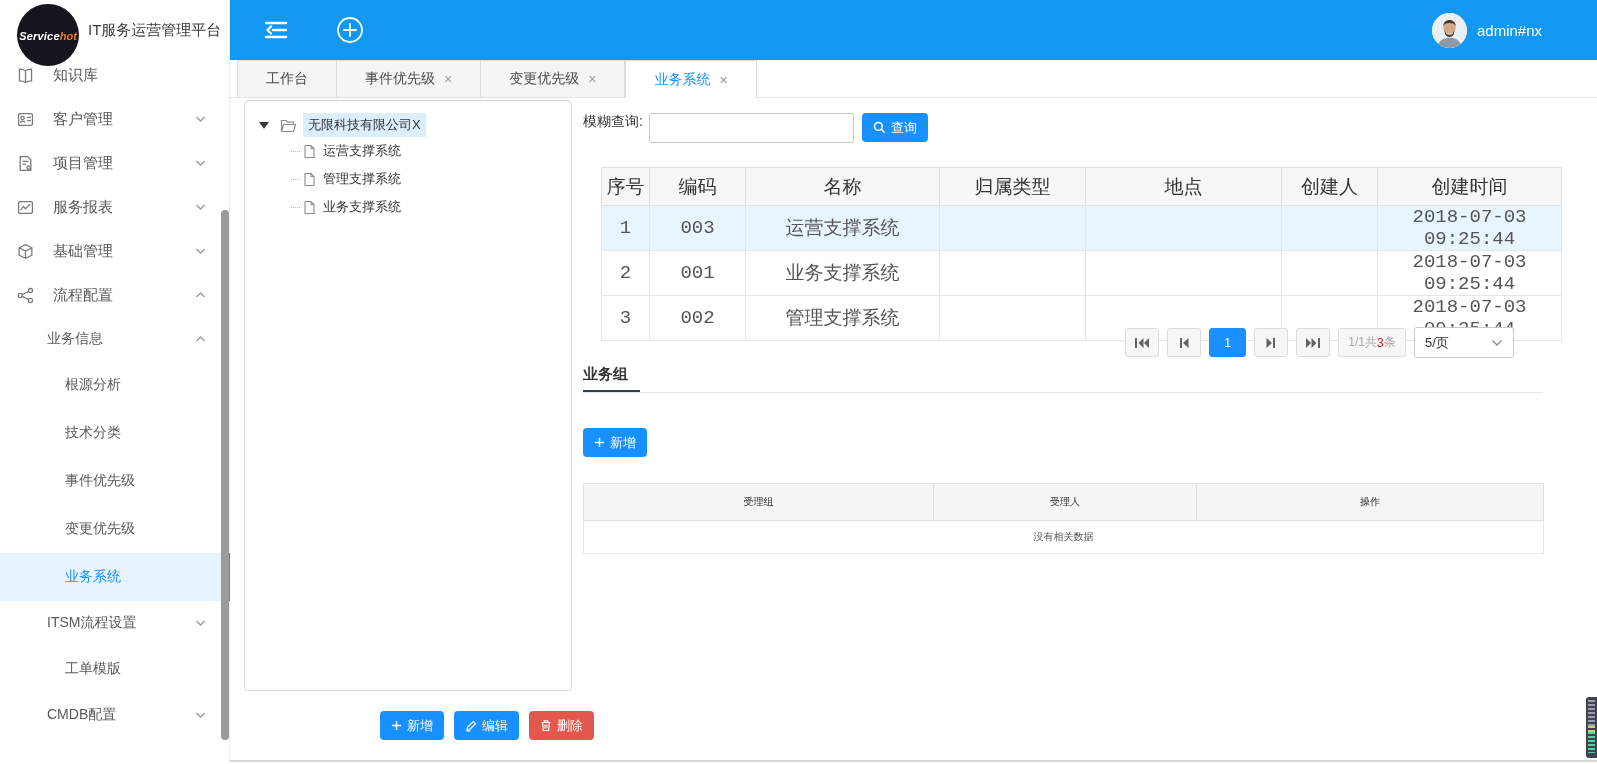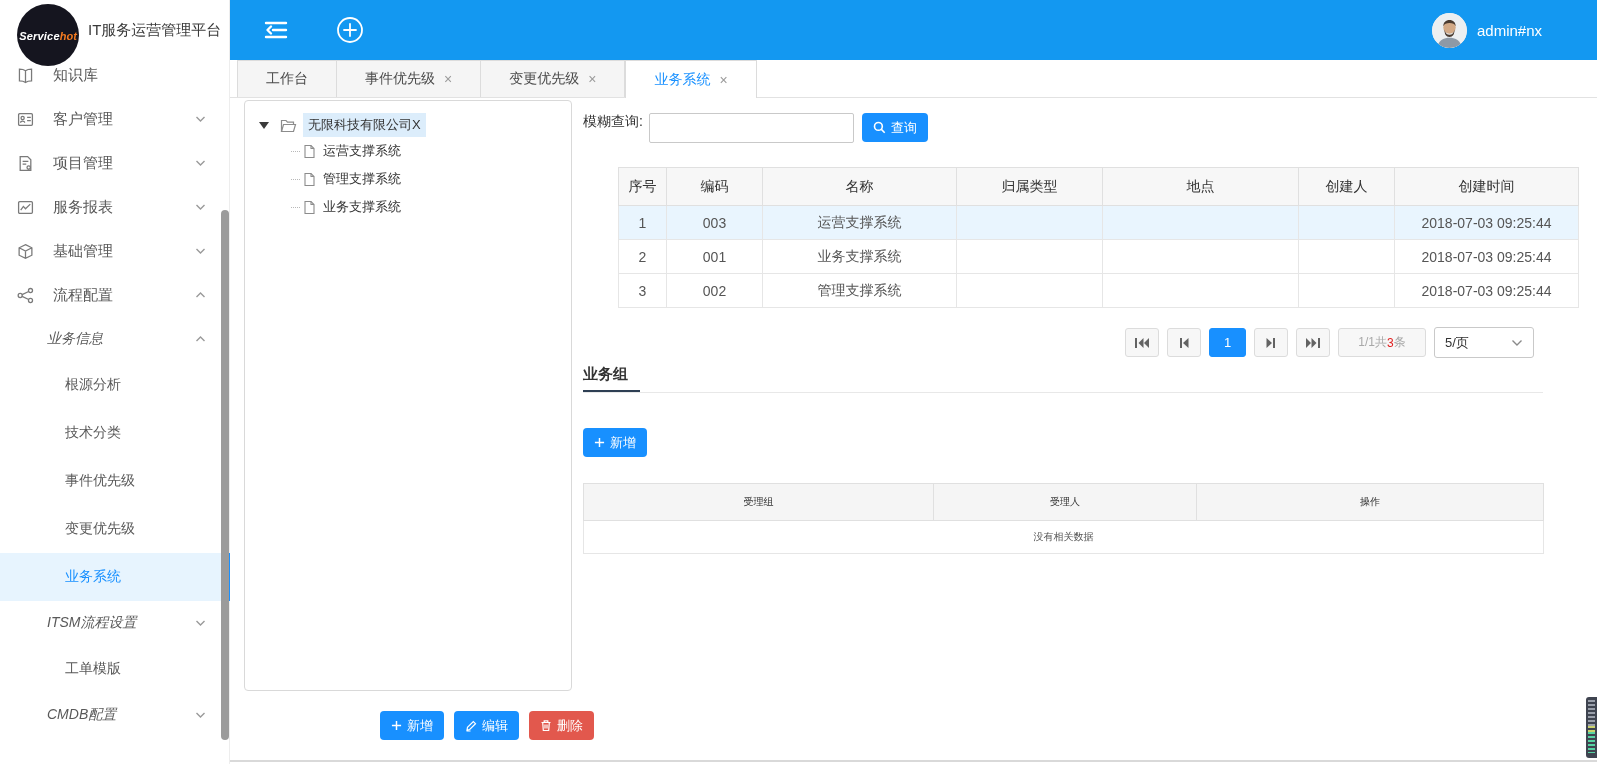--- a/index.html
+++ b/index.html
@@ -16,21 +16,21 @@
   .logo-white { color:#fff; font-size:11px; font-weight:bold; font-style:italic; letter-spacing:.2px; }
   .logo-orange { color:#f47b20; font-size:11px; font-weight:bold; font-style:italic; }
   .app-title { position:absolute; left:88px; top:0; height:60px; display:flex; align-items:center;
     font-size:15px; color:#3a3a3a; }
   .menu { position:absolute; left:0; top:53px; width:230px; }
   .mi { display:flex; align-items:center; color:#595959; cursor:pointer; position:relative;gap:7px; }
   .mi .ico { width:17px; height:17px; margin-left:17px; display:flex; align-items:center; justify-content:center; }
   .mi .lbl { margin-left:12px; }
   .mi .chev { margin-left:auto; margin-right:24px; display:flex; }
   .l1 { height:44px; font-size:15px; }
-  .l2 { height:44px; font-size:14px;font-style:italic; }
+  .l2 { height:44px; font-size:14px; }
   .l2 .lbl { margin-left:47px; }
   .l3 { height:48px; font-size:14px; }
   .l3 .lbl { margin-left:65px; }
   .mi.active { background:#e7f4fe; color:#1890ff; }
   .mi.active::after { content:""; position:absolute; right:0; top:0; width:5px; height:100%; background:#1890ff; }
   .sb-thumb { position:absolute; left:221px; top:210px; width:8px; height:530px;
     background:#9b9b9b; border-radius:4px; z-index:6; }
 
   
   .topbar { position:absolute; left:230px; top:0; width:1367px; height:60px; background:#1398f1;
@@ -69,32 +69,32 @@
     font-family:inherit; }
   .btn.red { background:#e2584d; }
 
   
   .search-row { position:absolute; left:583px; top:113px; display:flex; align-items:flex-start; }
   .search-lbl { font-size:14px; color:#333; }
   .search-input { margin-left:6px; width:205px; height:30px; border:1px solid #c9c9c9; border-radius:2px;
     font-size:13px; padding:0 8px; font-family:inherit; }
   .search-btn { margin-left:8px; height:29px; }
 
-  table.grid { position:absolute; left:618px; top:167px; width:960px; border-collapse:collapse;
-    table-layout:fixed; font-size:14px; }
+  table.grid { position:absolute; left:601px; top:167px; width:960px; border-collapse:collapse;
+    table-layout:fixed; font-size:19px;font-family:Liberation Mono, monospace; }
   table.grid th { background:#f7f7f7; color:#333; font-weight:normal; height:38px;
     border:1px solid #e0e0e0; }
   table.grid td { height:34px; color:#555; text-align:center; border:1px solid #e6e6e6; }
   tr.hl td { background:#e9f5fe; }
 
   .pager { position:absolute; left:1125px; top:327px; display:flex; gap:8px; align-items:center; }
   .pg { width:34px; height:29px; border:1px solid #dcdcdc; border-radius:3px; background:#f7f7f7;
     display:flex; align-items:center; justify-content:center; cursor:pointer; }
   .pg.cur { width:37px; background:#1890ff; border-color:#1890ff; color:#fff; font-size:13px; }
-  .pg-info { width:88px; height:29px; border:1px solid #dcdcdc; border-radius:3px; background:#f7f7f7;
+  .pg-info { width:68px; height:29px; border:1px solid #dcdcdc; border-radius:3px; background:#f7f7f7;
     display:flex; align-items:center; justify-content:center; font-size:12px; color:#a8a8a8; }
   .pg-info .red { color:#e02020; }
   .pg-size { width:100px; height:31px; border:1px solid #c9c9c9; border-radius:3px; background:#fff;
     display:flex; align-items:center; font-size:13px; color:#333; padding:0 10px; cursor:pointer; }
   .pg-size .chev { margin-left:auto; display:flex; }
 
   .group-title { position:absolute; left:583px; top:365px; font-size:15px; font-weight:bold; color:#333; }
   .group-underline { position:absolute; left:583px; top:390px; width:57px; height:3px; background:#2e3f54; }
   .group-line { position:absolute; left:583px; top:392px; width:960px; height:1px; background:#e8e8e8; }
   .group-add { position:absolute; left:583px; top:428px; }

